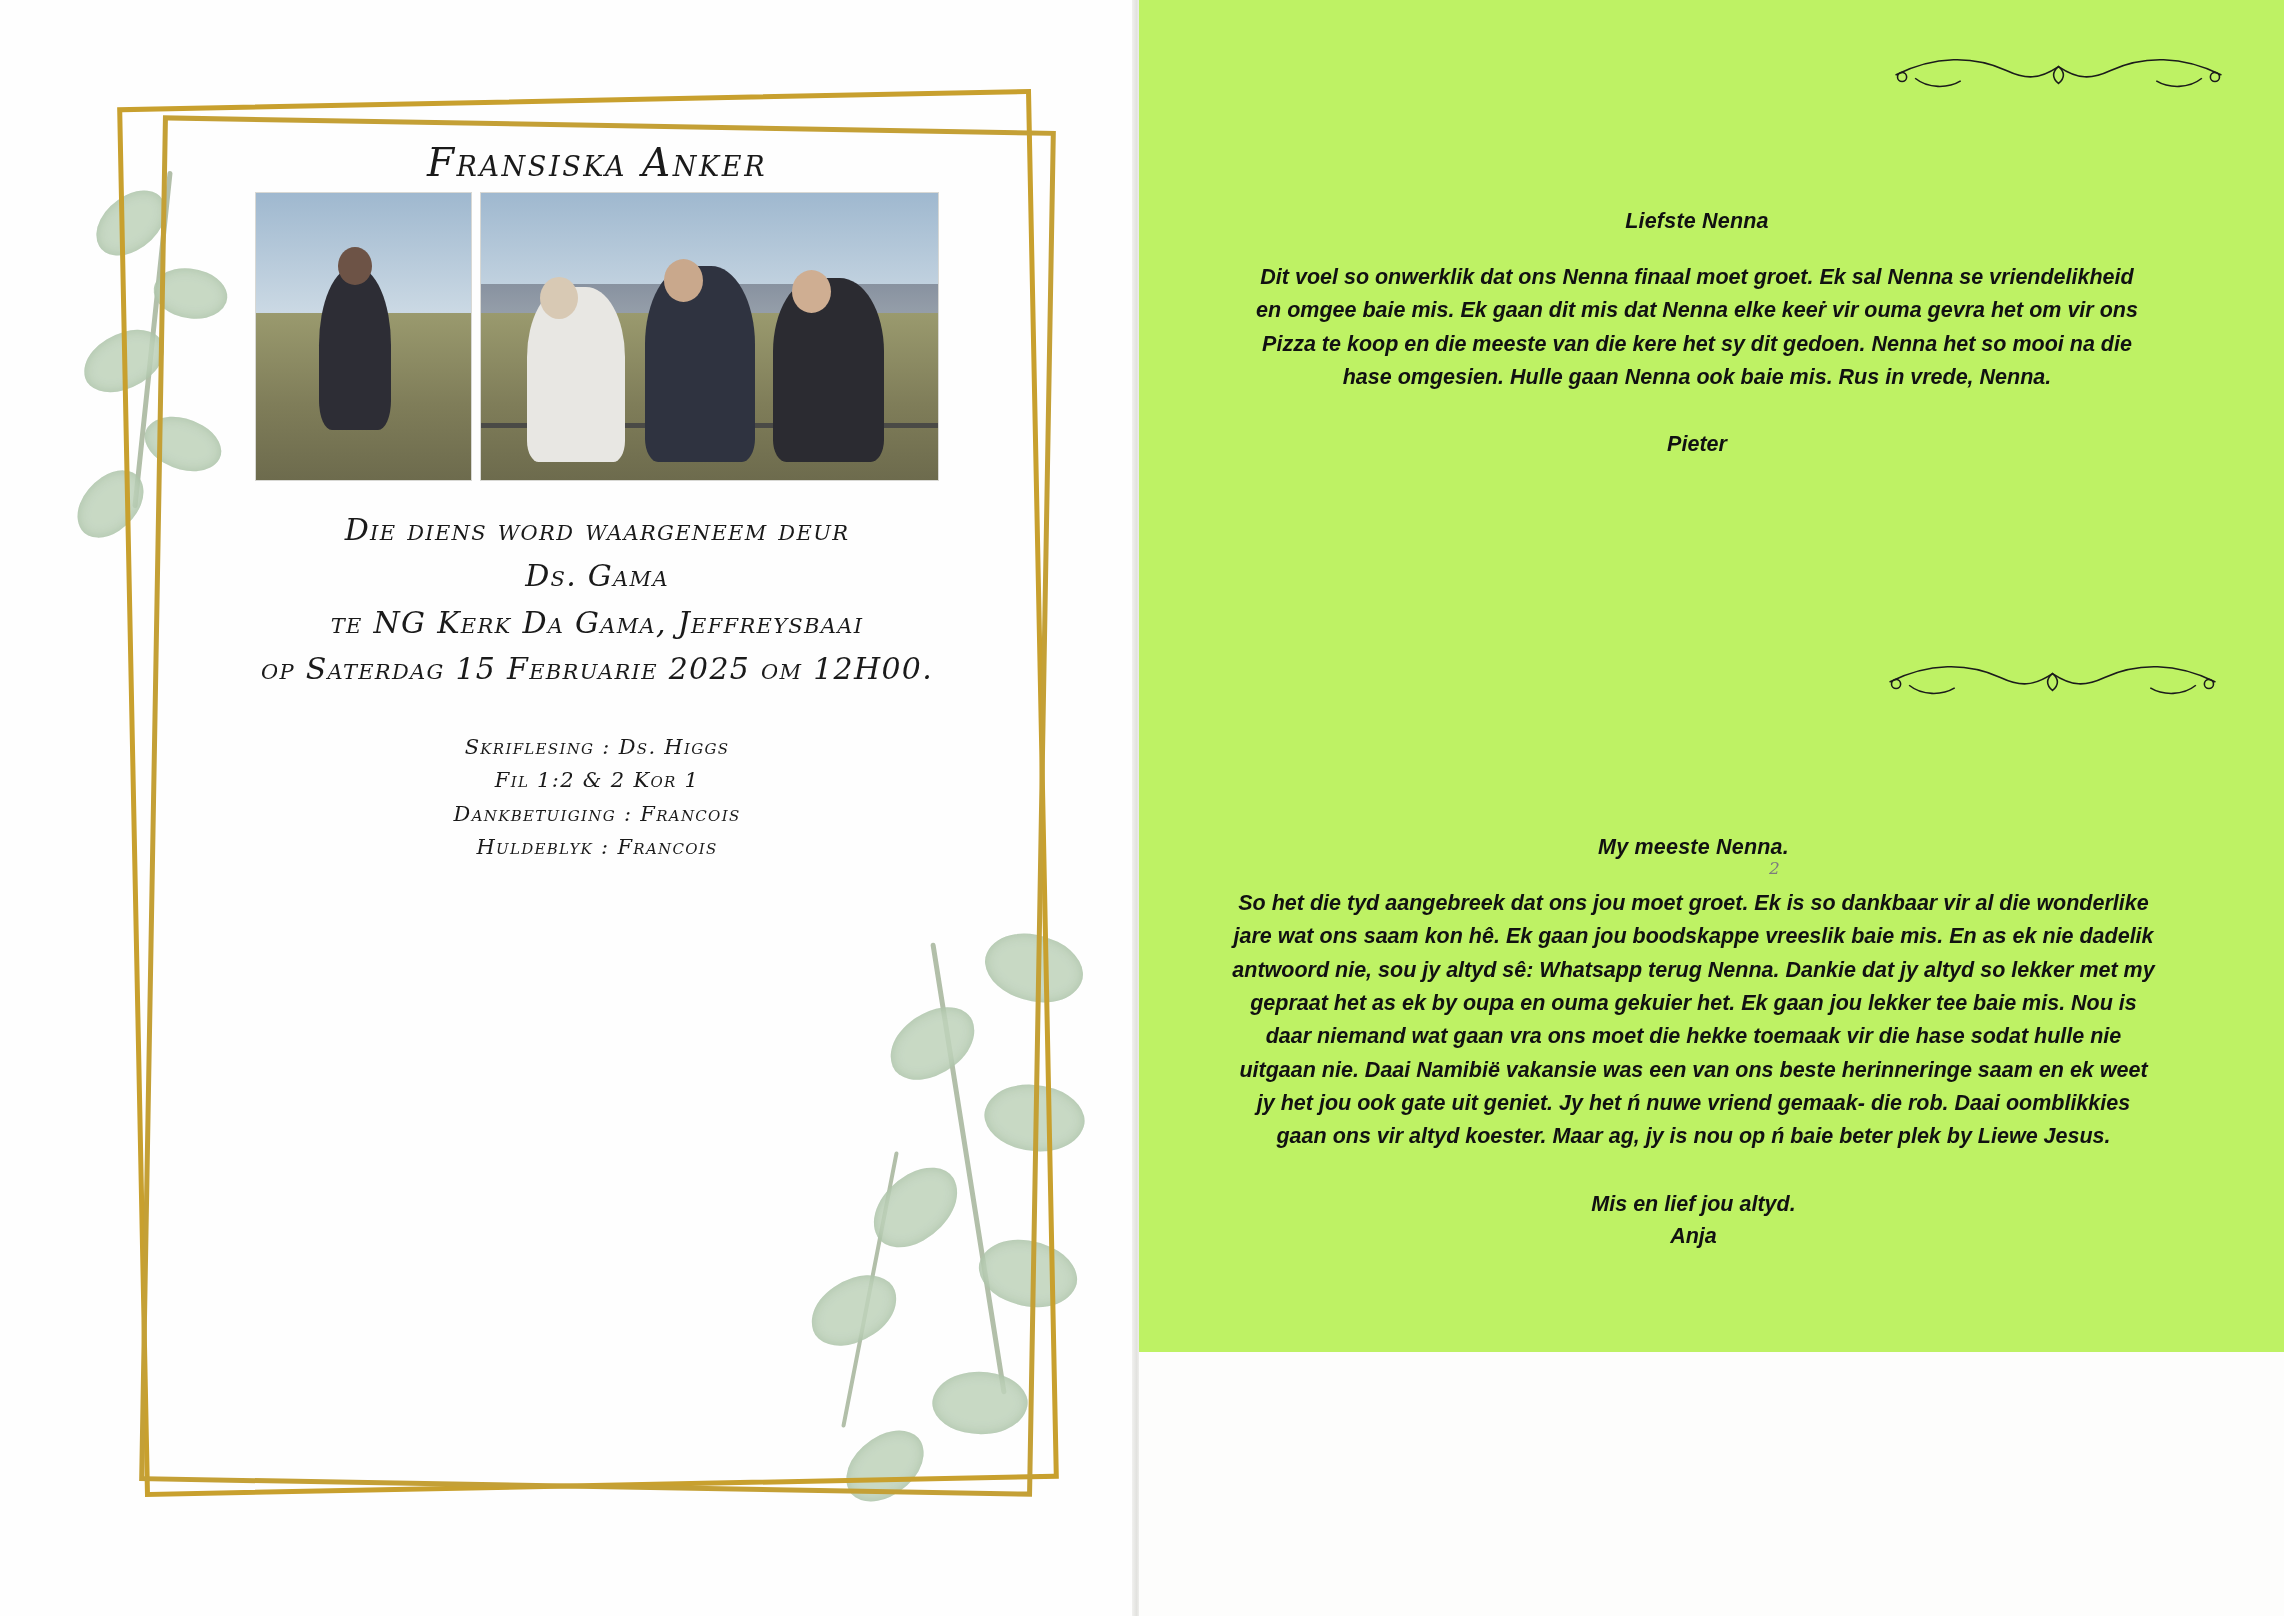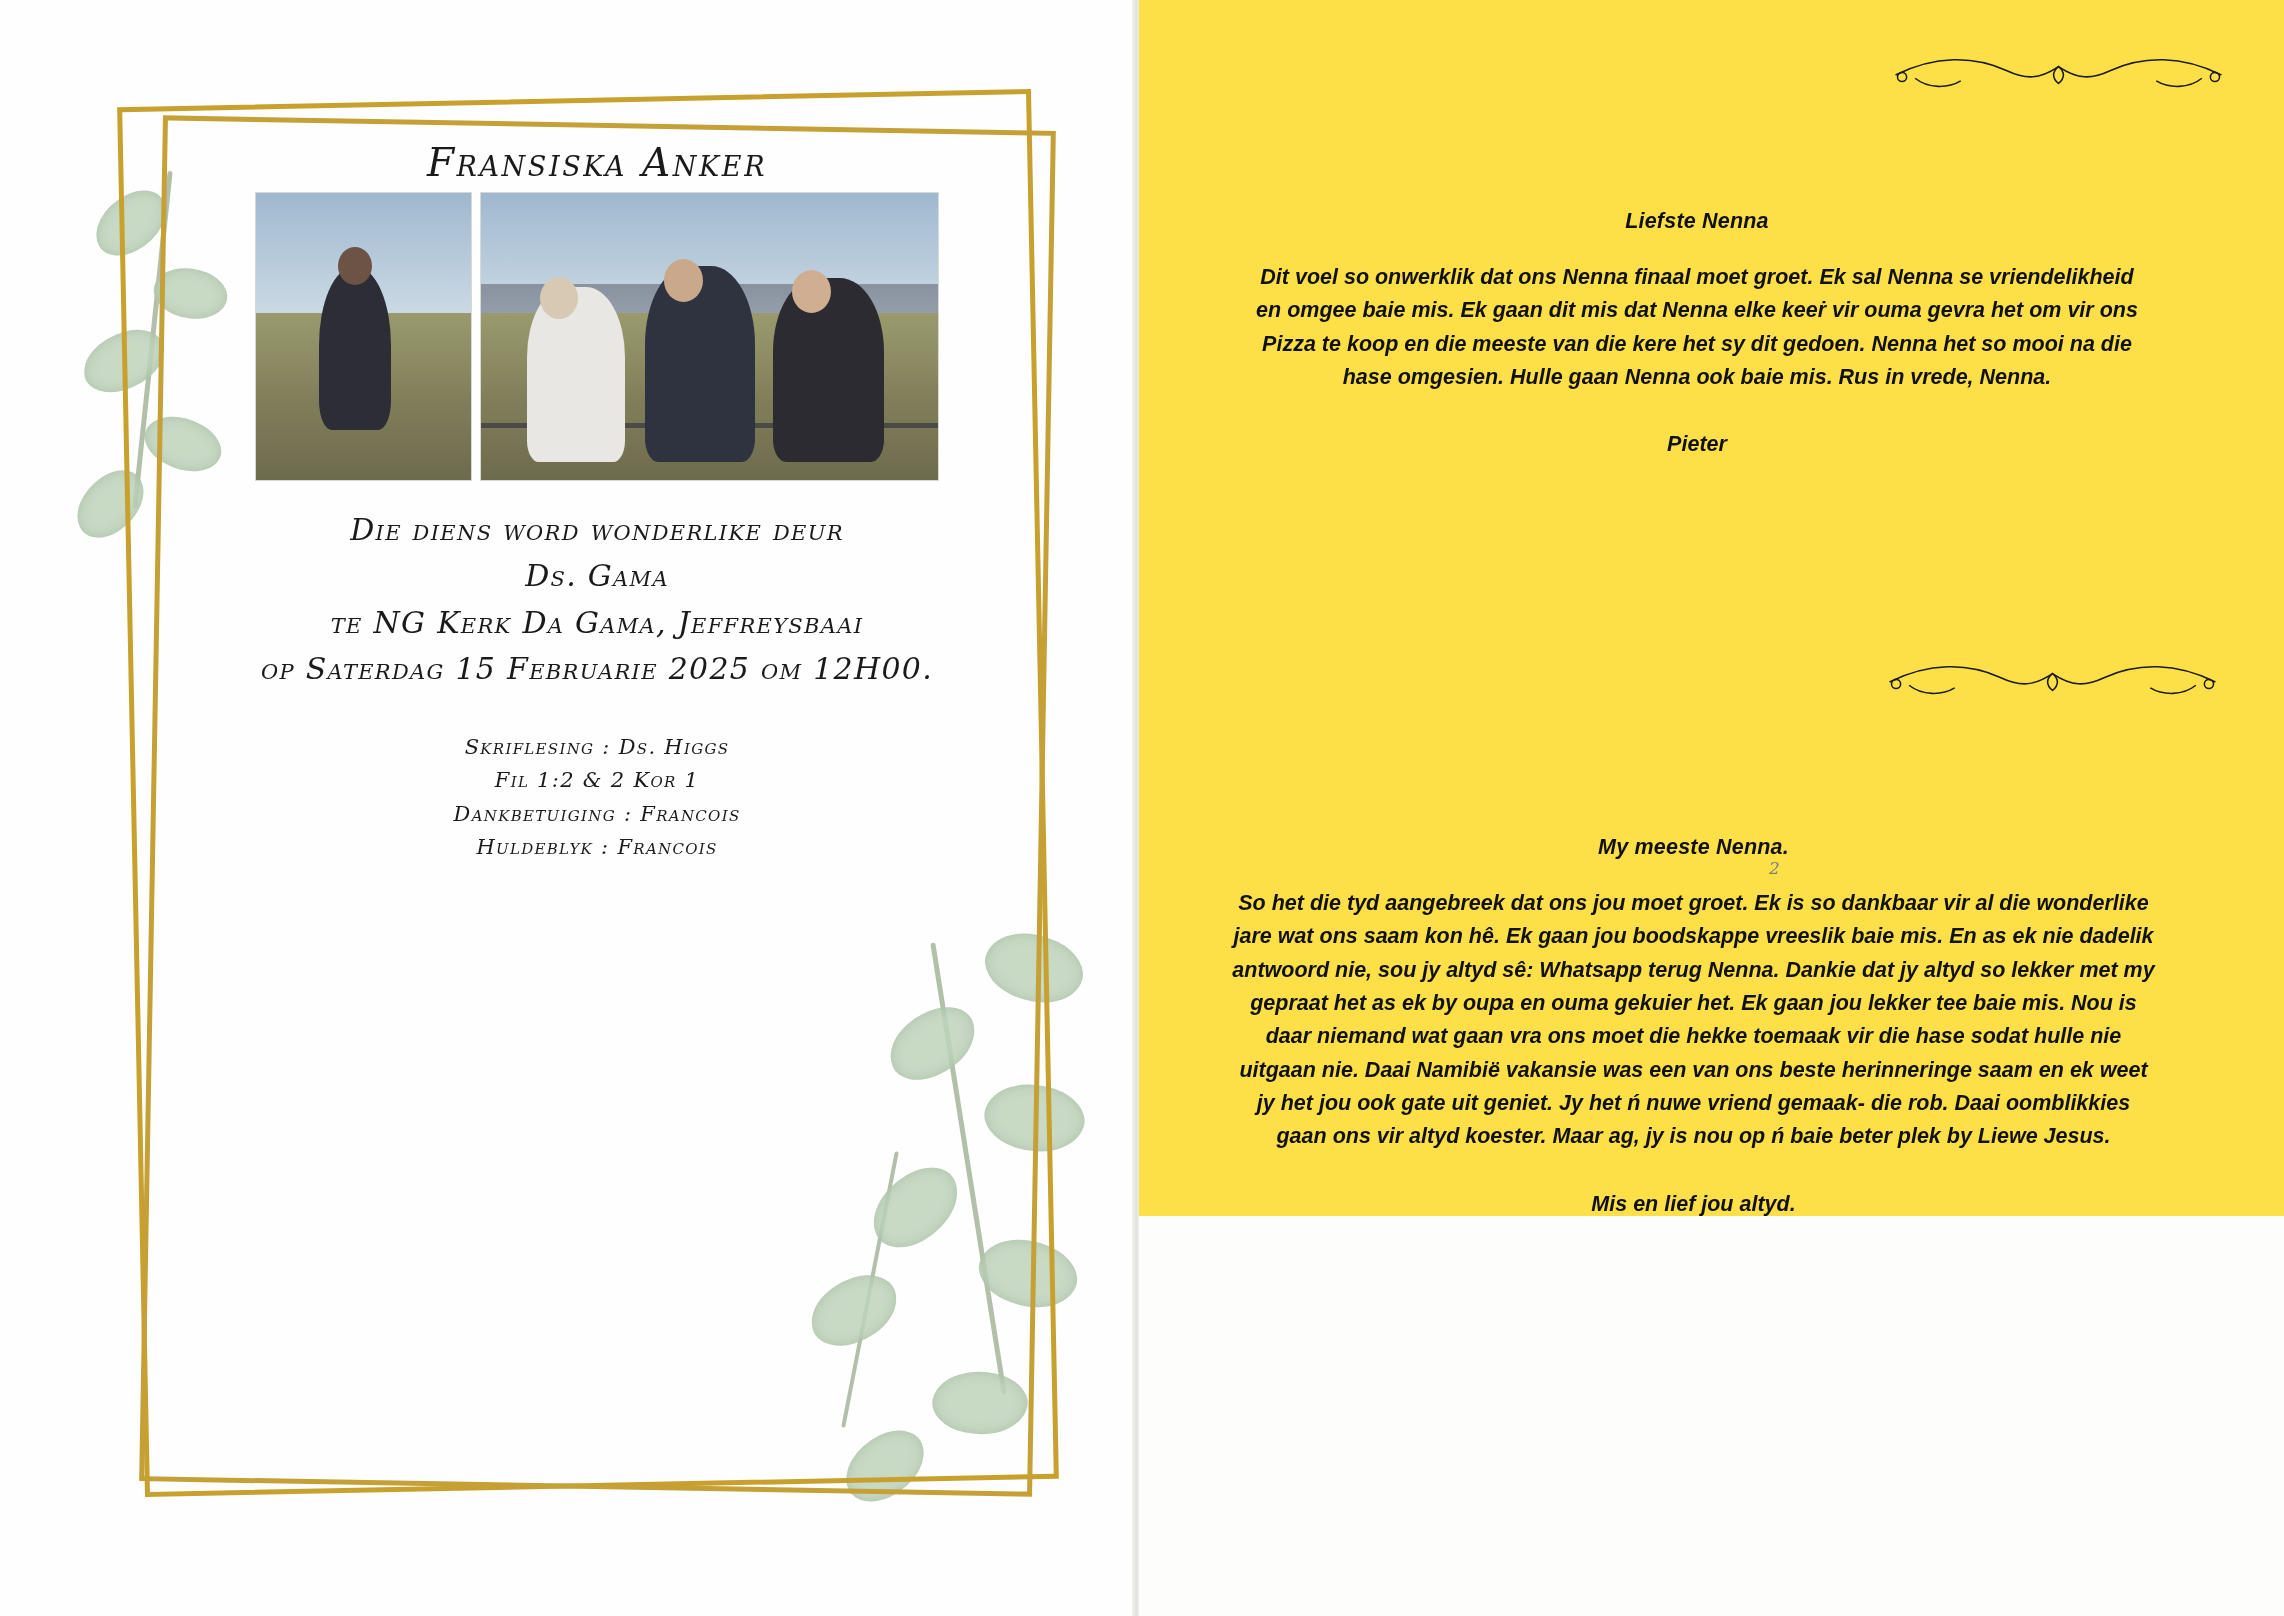--- a/index.html
+++ b/index.html
@@ -157,22 +157,22 @@
     font-variant: small-caps;
     line-height: 1.6;
     margin: 0;
     text-align: center;
   }
   .songs-list { padding: 0; margin: 0; list-style: none; }
   
   .right-panel {
     position: relative;
     width: 1145px;
-    height: 1216px;
-    background: #fde047;
+    height: 1352px;
+    background: #bef264;
     overflow: hidden;
   }
   .tribute {
     position: absolute;
     text-align: center;
     color: #111;
     font-weight: bold;
   }
   .tribute-1 { left: 111px; top: 209px; width: 894px; }
   .tribute-2 { left: 91px; top: 835px; width: 927px; }
@@ -264,21 +264,21 @@
           <div class="p p1"></div>
           <div class="p1h"></div>
           <div class="p p2"></div>
           <div class="p2h"></div>
           <div class="p p3"></div>
           <div class="p3h"></div>
         </div>
       </div>
 
       <div class="service-block">
-        <p class="service-line">Die diens word wonderlike deur</p>
+        <p class="service-line">Die diens word waargeneem deur</p>
         <p class="service-line">Ds. Gama</p>
         <p class="service-line">te NG Kerk Da Gama, Jeffreysbaai</p>
         <p class="service-line">op Saterdag 15 Februarie 2025 om 12H00.</p>
       </div>
 
       <div class="readings-block">
         <p class="readings-line">Skriflesing : Ds. Higgs</p>
         <p class="readings-line">Fil 1:2  &amp;  2 Kor 1</p>
         <p class="readings-line">Dankbetuiging : Francois</p>
         <p class="readings-line">Huldeblyk : Francois</p>

